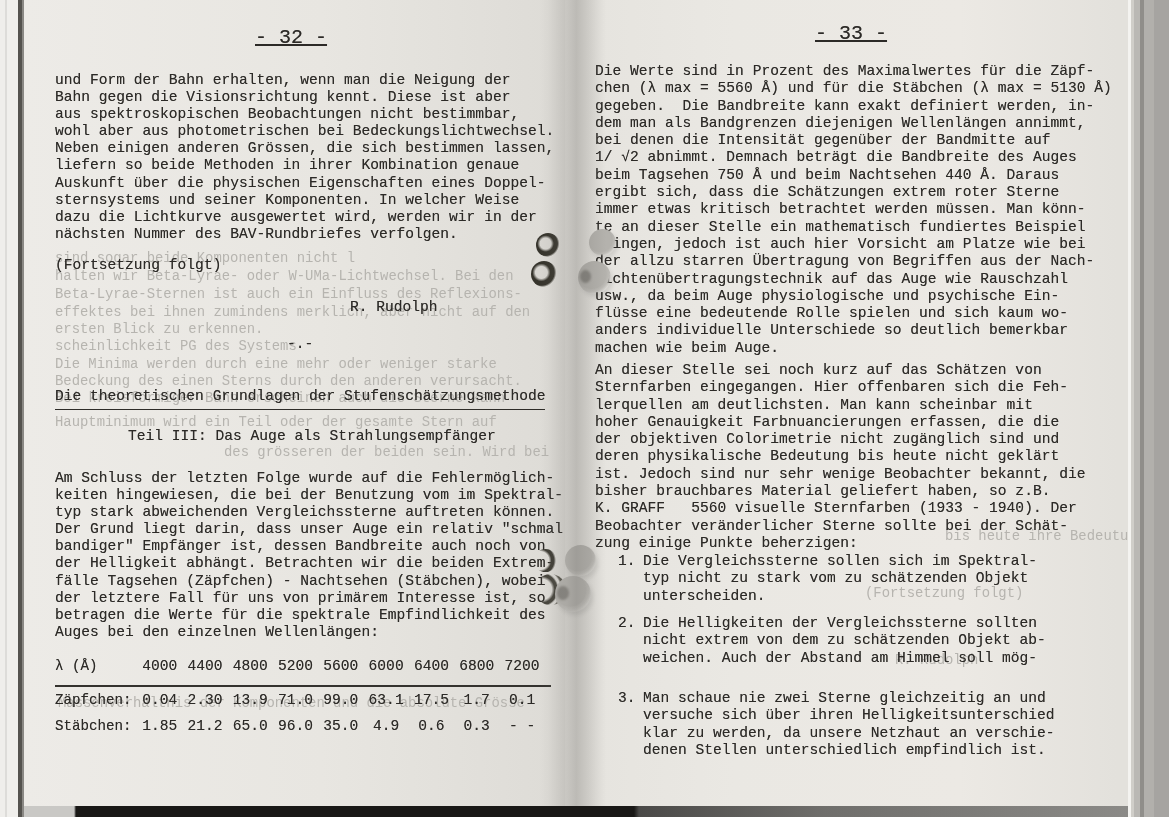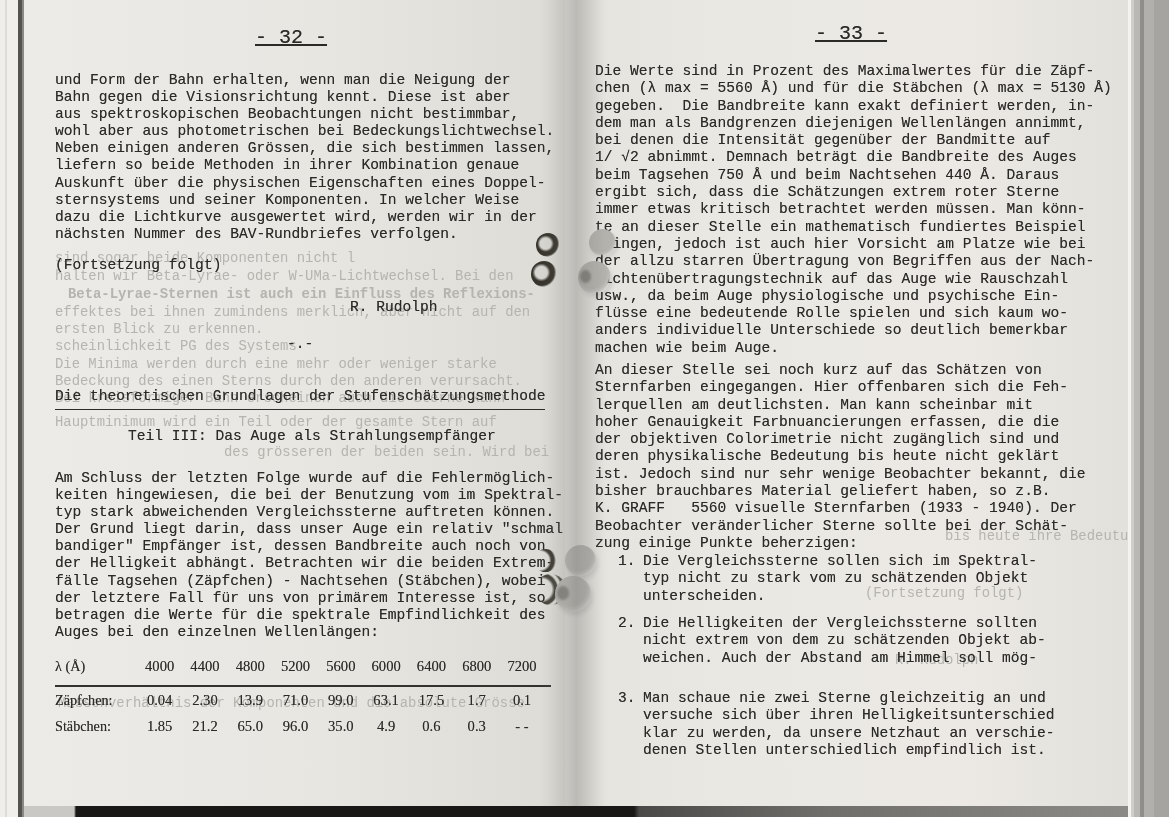--- a/index.html
+++ b/index.html
@@ -24,21 +24,21 @@
   .gutter-shadow{position:absolute;left:540px;top:0;width:66px;height:806px;pointer-events:none;
     background:linear-gradient(90deg,rgba(130,128,124,0) 0,rgba(130,128,124,.18) 40%,rgba(105,103,99,.28) 55%,rgba(130,128,124,0) 100%);}
   
   .tw{position:absolute;font-size:14.6px;line-height:17.1px;white-space:pre;
     text-shadow:0 0 .5px rgba(44,42,39,.55);}
   .tw div{white-space:pre;}
   .page-right .tw{line-height:17.3px;}
   .pagenum{position:absolute;font-size:20px;text-shadow:0 0 .5px rgba(44,42,39,.55);white-space:pre;text-decoration:underline;}
   .heading{border-bottom:1.6px solid #2e2c28;padding-bottom:4px;}
   
-  .wtable{position:absolute;left:31px;top:658px;width:494px;font-family:Liberation Serif, serif;}
+  .wtable{position:absolute;left:31px;top:658px;width:494px;}
   .trow{display:grid;grid-template-columns:82px repeat(9,45.3px);align-items:baseline;}
   .trow .tcell{text-align:center;font-size:14.6px;white-space:pre;text-shadow:0 0 .5px rgba(44,42,39,.55);}
   .trow .tlabel{font-size:14.2px;white-space:pre;text-shadow:0 0 .5px rgba(44,42,39,.55);}
   .lambda{font-size:15.5px;}
   .trule{position:absolute;left:31px;top:685px;width:496px;height:1.8px;background:#34322e;}
   
   .ghost{position:absolute;font-size:13.9px;color:#b6b4af;white-space:pre;filter:blur(.35px);}
   
   .hole{position:absolute;border-radius:50%;}
   .hole.gray{background:radial-gradient(circle at 42% 40%,#b4b2ad 0 52%,#c3c1bc 62%,rgba(195,193,188,0) 72%);
@@ -56,21 +56,21 @@
 </style>
 </head>
 <body>
 
 <div class="scan">
 
   <div class="page page-left">
     <div class="ghost-layer">
         <div class="ghost" style="left: 31px; top: 250px;">sind sogar beide Komponenten nicht l</div>
         <div class="ghost" style="left: 31px; top: 268px;">halten wir Beta-Lyrae- oder W-UMa-Lichtwechsel. Bei den</div>
-        <div class="ghost" style="left: 44px; top: 286px; font-weight: bold;">Beta-Lyrae-Sternen ist auch ein Einfluss des Reflexions-</div>
+        <div class="ghost" style="left: 31px; top: 286px;">Beta-Lyrae-Sternen ist auch ein Einfluss des Reflexions-</div>
         <div class="ghost" style="left: 31px; top: 304px;">effektes bei ihnen zumindens merklich, aber nicht auf den</div>
         <div class="ghost" style="left: 31px; top: 321px;">ersten Blick zu erkennen.</div>
         <div class="ghost" style="left: 31px; top: 338px;">scheinlichkeit PG des Systems</div>
         <div class="ghost" style="left: 31px; top: 356px;">Die Minima werden durch eine mehr oder weniger starke</div>
         <div class="ghost" style="left: 31px; top: 373px;">Bedeckung des einen Sterns durch den anderen verursacht.</div>
         <div class="ghost" style="left: 31px; top: 390px;">Bei kreisförmiger Bahn erscheinen auch die Sterne kann</div>
         <div class="ghost" style="left: 31px; top: 414px;">Hauptminimum wird ein Teil oder der gesamte Stern auf</div>
         <div class="ghost" style="left: 200px; top: 444px;">des grösseren der beiden sein. Wird bei</div>
         <div class="ghost" style="left: 10px; top: 695px; margin-left: 24px;">Massenverhältnis der Komponenten und die absolute Grösse</div>
       </div>

